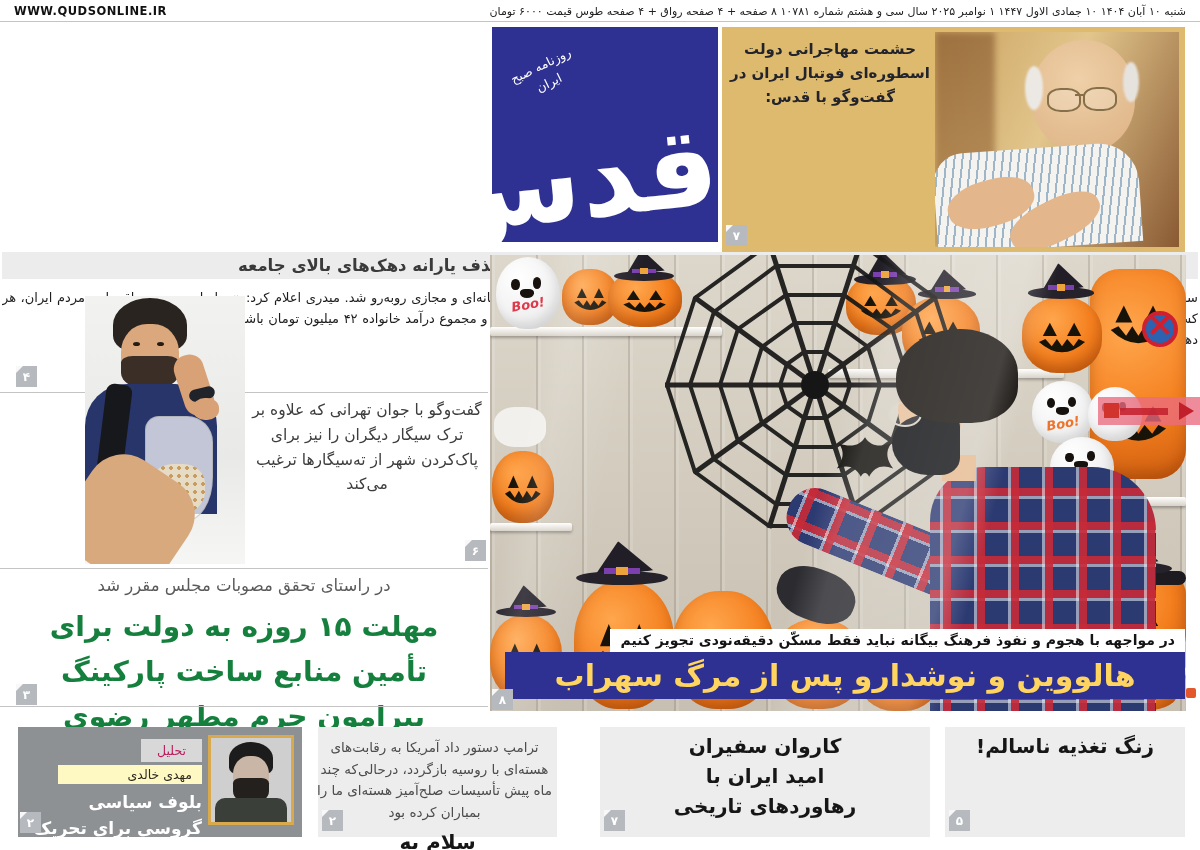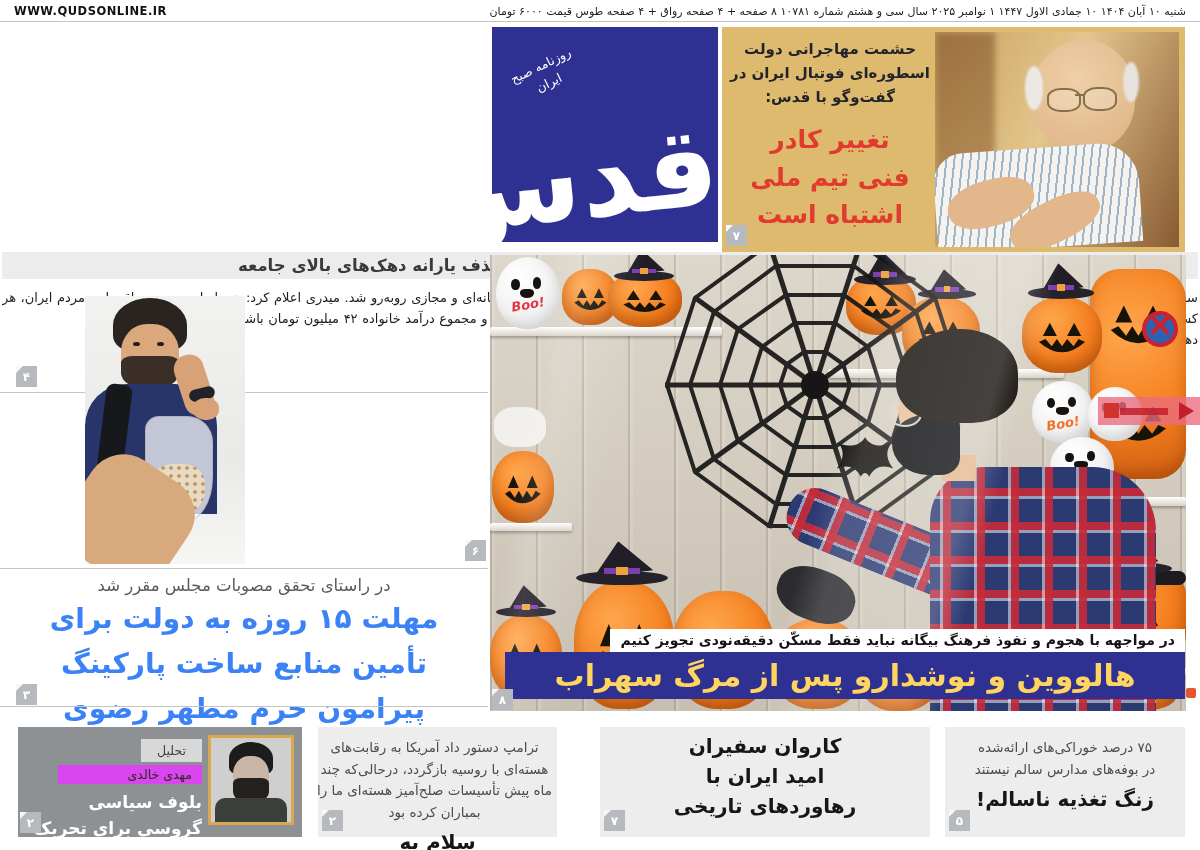--- a/index.html
+++ b/index.html
@@ -42,41 +42,41 @@
   .ph-spacer{float:left;width:178px;height:104px;
              shape-outside:polygon(0 22px,100% 22px,100% 100%,0 100%);}
 
   #smoke-block{position:absolute;left:248px;top:398px;width:238px;text-align:center;}
   #smoke-block .kick{font-size:15.5px;color:#3d3d3d;line-height:1.6;}
   #smoke-block .hl{margin-top:12px;font-size:23px;font-weight:bold;color:#121212;
                    line-height:1.6;text-wrap:balance;}
 
   #parking-block{position:absolute;left:2px;top:574px;width:484px;text-align:center;}
   #parking-block .kick{font-size:16.5px;color:#5a5a5a;line-height:1.4;}
-  #parking-block .hl{font-size:28px;font-weight:bold;color:#3b82f6;
+  #parking-block .hl{margin-top:8px;font-size:28px;font-weight:bold;color:#15803d;
                      line-height:1.6;text-wrap:balance;}
 
   
   #selfie{position:absolute;left:85px;top:296px;width:160px;height:268px;overflow:hidden;
           background:linear-gradient(180deg,#f2f2f1,#e9e9e8 60%,#f6f6f5);z-index:3;}
 
   
   .box{position:absolute;top:727px;height:110px;background:#ededed;}
   .box .kick{font-size:13.5px;color:#4c4c4c;line-height:1.6;text-align:center;margin:10px auto 0;}
   .box .hl{font-size:20px;font-weight:bold;color:#161616;text-align:center;line-height:1.5;
            margin:4px auto 0;text-wrap:balance;}
   #box-analysis{left:18px;width:284px;background:#8e9194;}
   #box-world{left:318px;width:239px;}
   #box-sports{left:600px;width:330px;}
   #box-nutrition{left:945px;width:240px;}
   #an-photo{position:absolute;right:8px;top:8px;width:80px;height:84px;border:3px solid #d9a94e;
             background:#cfcfcf;overflow:hidden;}
-  .an-tag1{position:absolute;right:100px;top:12px;background:#d8d8d8;color:#404040;
+  .an-tag1{position:absolute;right:100px;top:12px;background:#d8d8d8;color:#be185d;
            font-size:12.5px;padding:4px 16px;}
-  .an-tag2{position:absolute;right:100px;top:38px;background:#d946ef;color:#2e2односι;
+  .an-tag2{position:absolute;right:100px;top:38px;background:#fef9c3;color:#2e2односι;
            color:#2e2a20;font-size:12.5px;padding:2px 10px 2px 70px;}
   .an-hl{position:absolute;right:100px;top:62px;width:176px;color:#fff;font-weight:bold;
          font-size:17px;line-height:1.55;text-align:right;}
 
   
   .pbadge{position:absolute;width:21px;height:21px;background:#b6b9bd;color:#fff;
           font-size:12px;font-weight:bold;display:flex;align-items:center;justify-content:center;
           z-index:9;}
   .pbadge::before{content:"";position:absolute;top:0;left:0;
           border-top:7px solid rgba(255,255,255,.9);border-right:7px solid transparent;}
@@ -147,21 +147,20 @@
   <div id="main-hl">یارانه زیر تیغ معیارها</div>
 
   <div id="logo">
     <span class="ltag abs">روزنامه صبح ایران</span>
     <span class="ltitle abs">قدس</span>
   </div>
 
   <div id="interview">
     <div class="txt">
       <div class="kick">حشمت مهاجرانی دولت اسطوره‌ای فوتبال ایران در گفت‌وگو با قدس:</div>
-      <div class="hl">تغییر کادر فنی تیم ملی اشتباه است</div>
     </div>
     <div id="oldman">
       <div class="abs" style="left:0;top:0;width:60px;height:215px;background:linear-gradient(180deg,#7a4c26,#9c6b38);opacity:.55;filter:blur(3px);"></div>
       <div class="abs" style="left:96px;top:8px;width:104px;height:112px;background:radial-gradient(circle at 45% 35%,#efd0a8,#dcb183);border-radius:50% 48% 46% 48%;"></div>
       <div class="abs" style="left:90px;top:34px;width:18px;height:44px;background:#ece9e4;border-radius:50%;filter:blur(1px);"></div>
       <div class="abs" style="left:188px;top:30px;width:16px;height:40px;background:#e6e3de;border-radius:50%;filter:blur(1px);"></div>
       <div class="abs" style="left:112px;top:56px;width:30px;height:20px;border:2px solid #857049;border-radius:40%;background:rgba(255,255,255,.18);"></div>
       <div class="abs" style="left:148px;top:55px;width:30px;height:20px;border:2px solid #857049;border-radius:40%;background:rgba(255,255,255,.18);"></div>
       <div class="abs" style="left:140px;top:62px;width:10px;height:2px;background:#857049;"></div>
       <div class="abs" style="left:0;top:116px;width:205px;height:100px;border-radius:30px 40px 0 0;transform:rotate(-4deg);background:repeating-linear-gradient(100deg,#f5f3ef 0 6px,#9fb6c9 6px 8px);"></div>
@@ -187,20 +186,21 @@
     <div class="abs" style="left:104px;top:92px;width:26px;height:12px;background:#20242a;border-radius:6px;transform:rotate(-14deg);"></div>
     <div class="abs skin" style="left:108px;top:102px;width:26px;height:22px;border-radius:45%;background:#d8a176;"></div>
     <div class="abs" style="left:60px;top:120px;width:66px;height:104px;background:rgba(255,255,255,.72);border:1px solid rgba(170,170,170,.65);border-radius:14px 26px 42% 42%;"></div>
     <div class="abs" style="left:66px;top:168px;width:54px;height:50px;border-radius:40% 40% 45% 45%;background:#e6dcc6;background-image:radial-gradient(#c79c5e 1.6px,transparent 2.1px);background-size:8px 8px;"></div>
     <div class="abs skin" style="left:-14px;top:166px;width:116px;height:116px;border-radius:38px;transform:rotate(34deg);background:#d9a97e;"></div>
   </div>
 
   <div class="rule" style="top:392px;left:0;width:488px;"></div>
 
   <div id="smoke-block">
+    <div class="kick">گفت‌وگو با جوان تهرانی که علاوه بر ترک سیگار دیگران را نیز برای پاک‌کردن شهر از ته‌سیگارها ترغیب می‌کند</div>
   </div>
   <span class="pbadge" style="left:465px;top:540px;">۶</span>
 
   <div class="rule" style="top:568px;left:0;width:488px;"></div>
 
   <div id="parking-block">
     <div class="kick">در راستای تحقق مصوبات مجلس مقرر شد</div>
     <div class="hl">مهلت ۱۵ روزه به دولت برای تأمین منابع ساخت پارکینگ پیرامون حرم مطهر رضوی</div>
   </div>
   <span class="pbadge" style="left:16px;top:684px;">۳</span>
@@ -444,18 +444,17 @@
     <div class="hl">سلام به جهان دوگانگی‌ها</div>
     <span class="pbadge" style="left:4px;bottom:6px;">۲</span>
   </div>
 
   <div class="box" id="box-sports">
     <div class="hl" style="width:250px;">کاروان سفیران امید ایران با رهاوردهای تاریخی</div>
     <span class="pbadge" style="left:4px;bottom:6px;">۷</span>
   </div>
 
   <div class="box" id="box-nutrition">
-    <div class="kick" style="width:190px;">۷۵ درصد خوراکی‌های ارائه‌شده در بوفه‌های مدارس سالم نیستند</div>
     <div class="hl">زنگ تغذیه ناسالم!</div>
     <span class="pbadge" style="left:4px;bottom:6px;">۵</span>
   </div>
 
 </div>
 
 </body></html>

